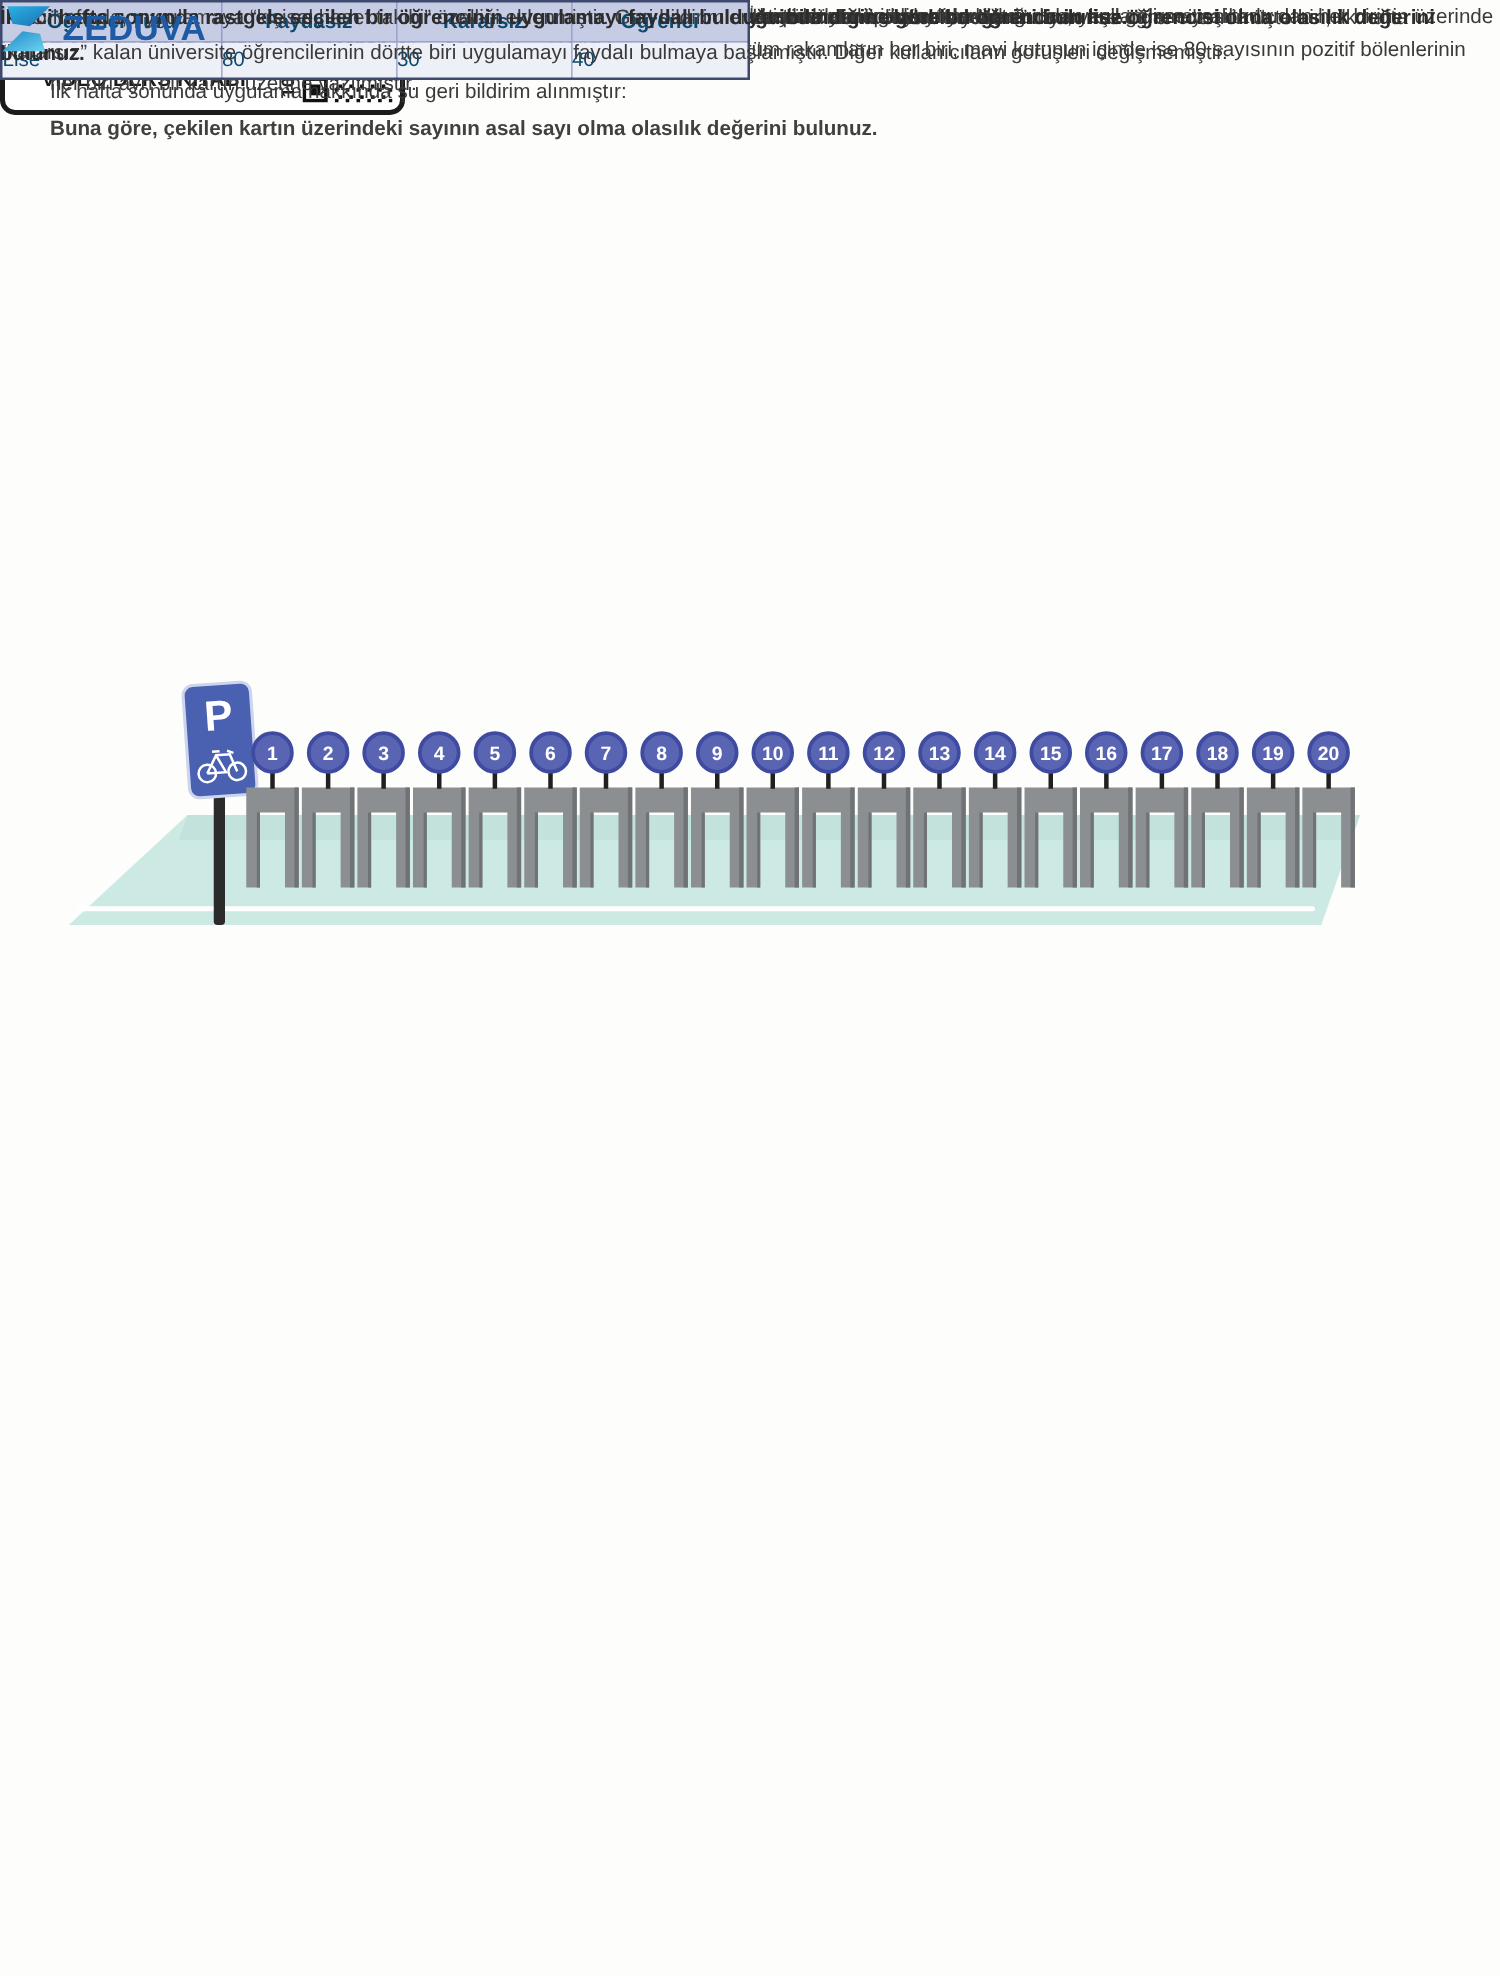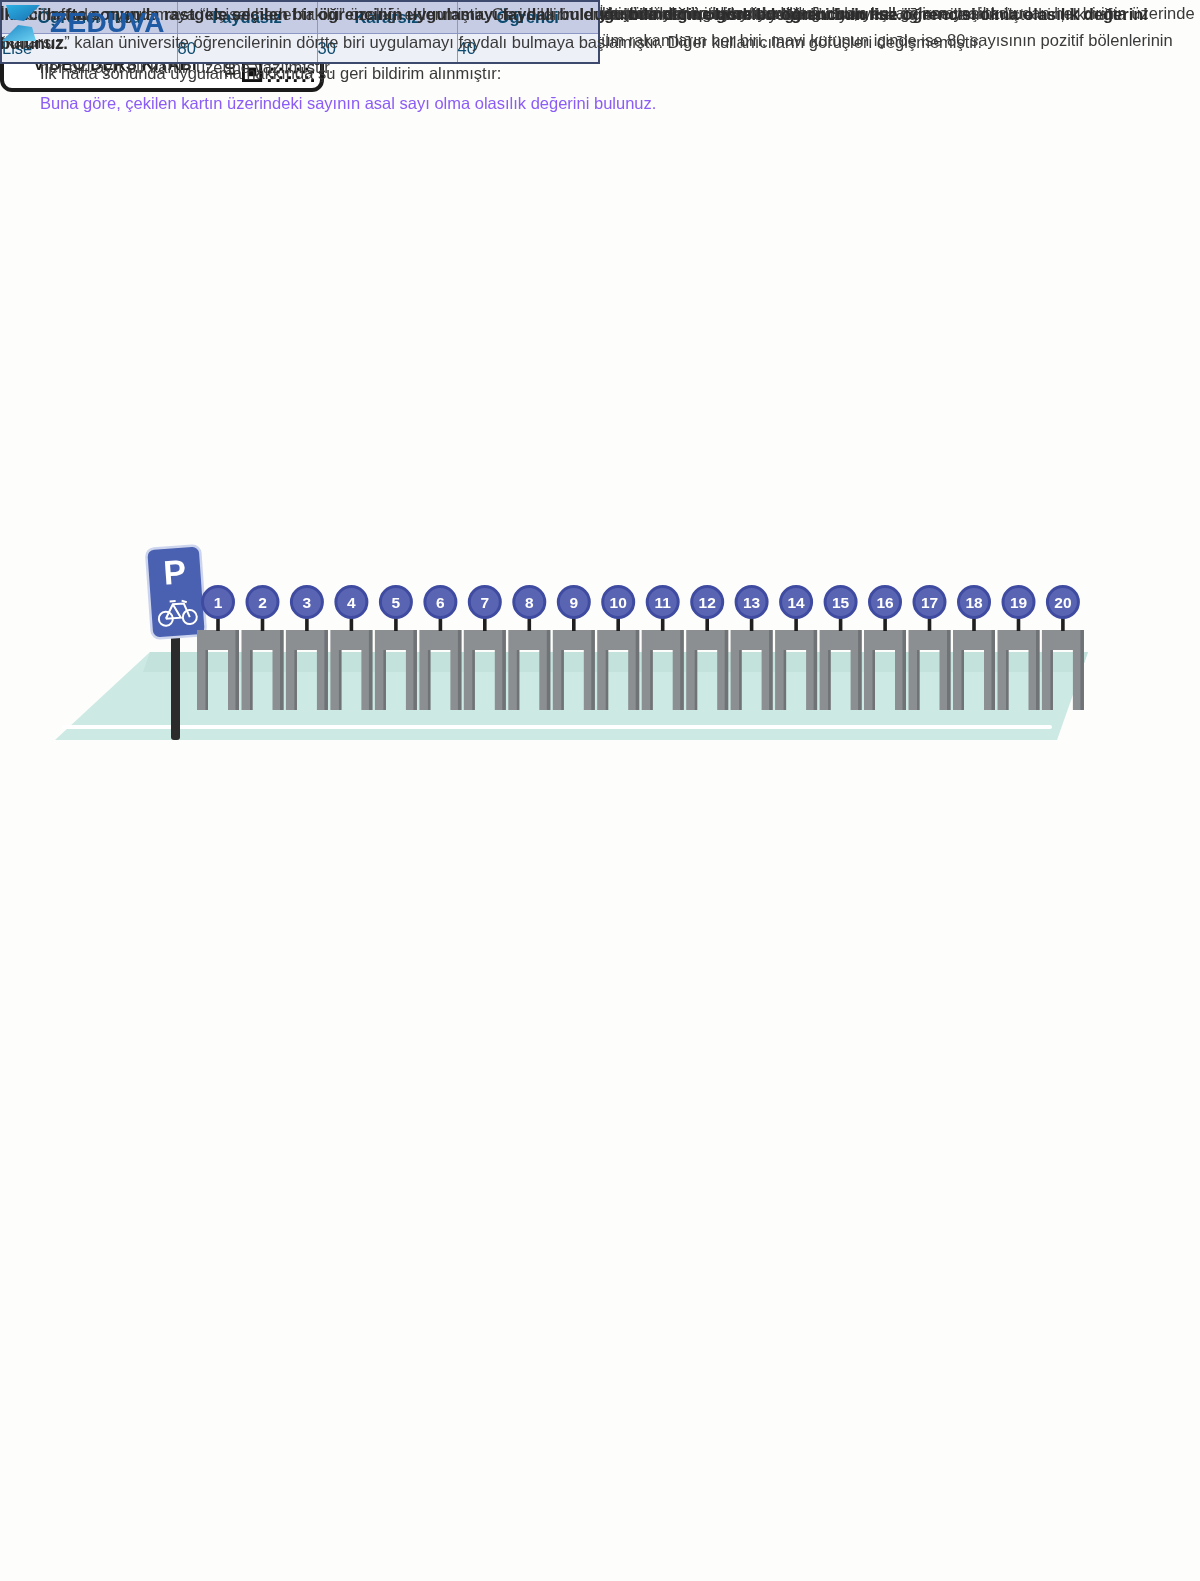--- a/index.html
+++ b/index.html
@@ -48,21 +48,21 @@
   
   .section-title {
     left:85; top:163; font-size:19px; font-weight:bold; color:#2d5ba6; letter-spacing:0.2px;
   }
 
   
   .question { display:flex; }
   .q-number { width:40px; font-weight:bold; color:#2f2f2f; font-size:16.5px; line-height:27px; flex:0 0 40px; }
   .q-body { font-size:16.5px; line-height:27px; }
   .q-body p { margin:0; }
-  .q-bold { font-weight:normal; color:#8b5cf6; margin-top:9px !important; }
+  .q-bold { font-weight:bold; color:#404040; margin-top:9px !important; }
 
   .q1 { left:88; top:198; width:1022; }
   .q2 { left:88; top:486; width:1022; }
   .q2-text2 { left:128; top:754; width:980; font-size:16.5px; line-height:27px; }
   .q2-bold  { left:128; top:786; width:960; font-size:16.5px; line-height:29px; font-weight:bold; color:#2c2c2c; }
   .q3 { left:88; top:990; width:1022; }
   .q3-line3 { margin-top:6px !important; }
   .q3-after { left:128; top:1180; width:990; font-size:16.5px; line-height:28px; }
   .q3-bold  { left:128; top:1274; width:990; font-size:16.5px; line-height:29px; font-weight:bold; color:#2c2c2c; }
 

